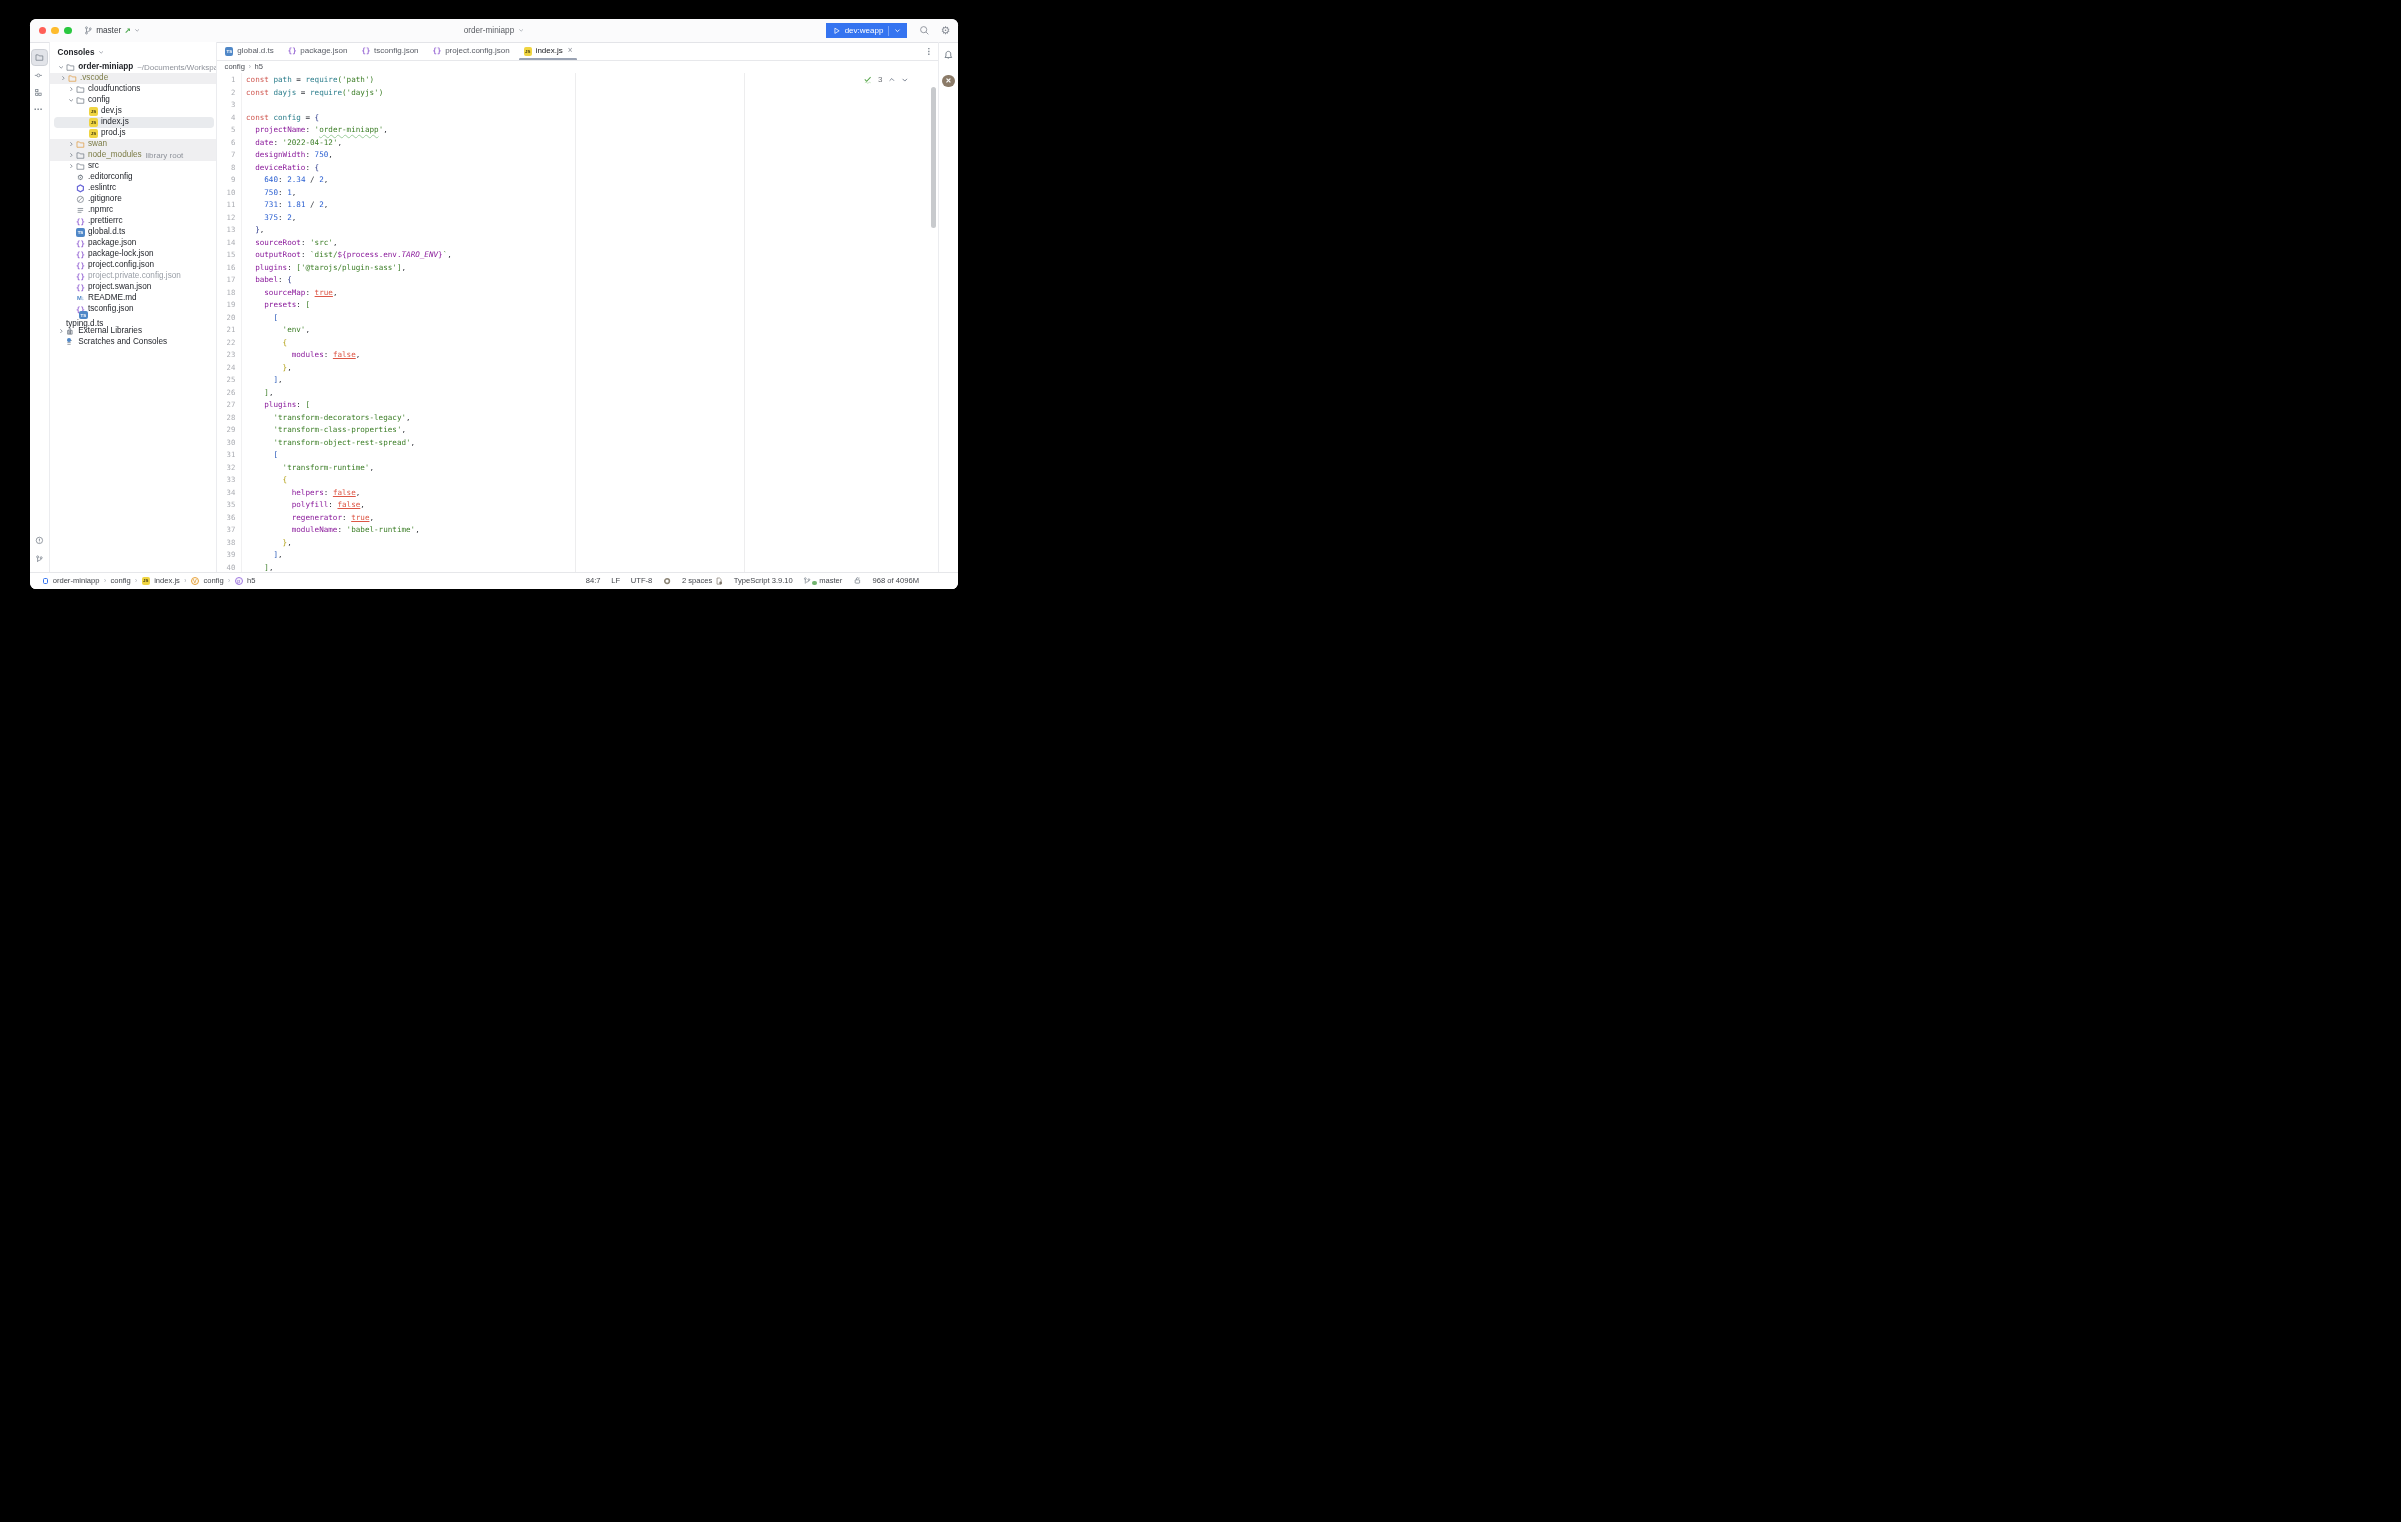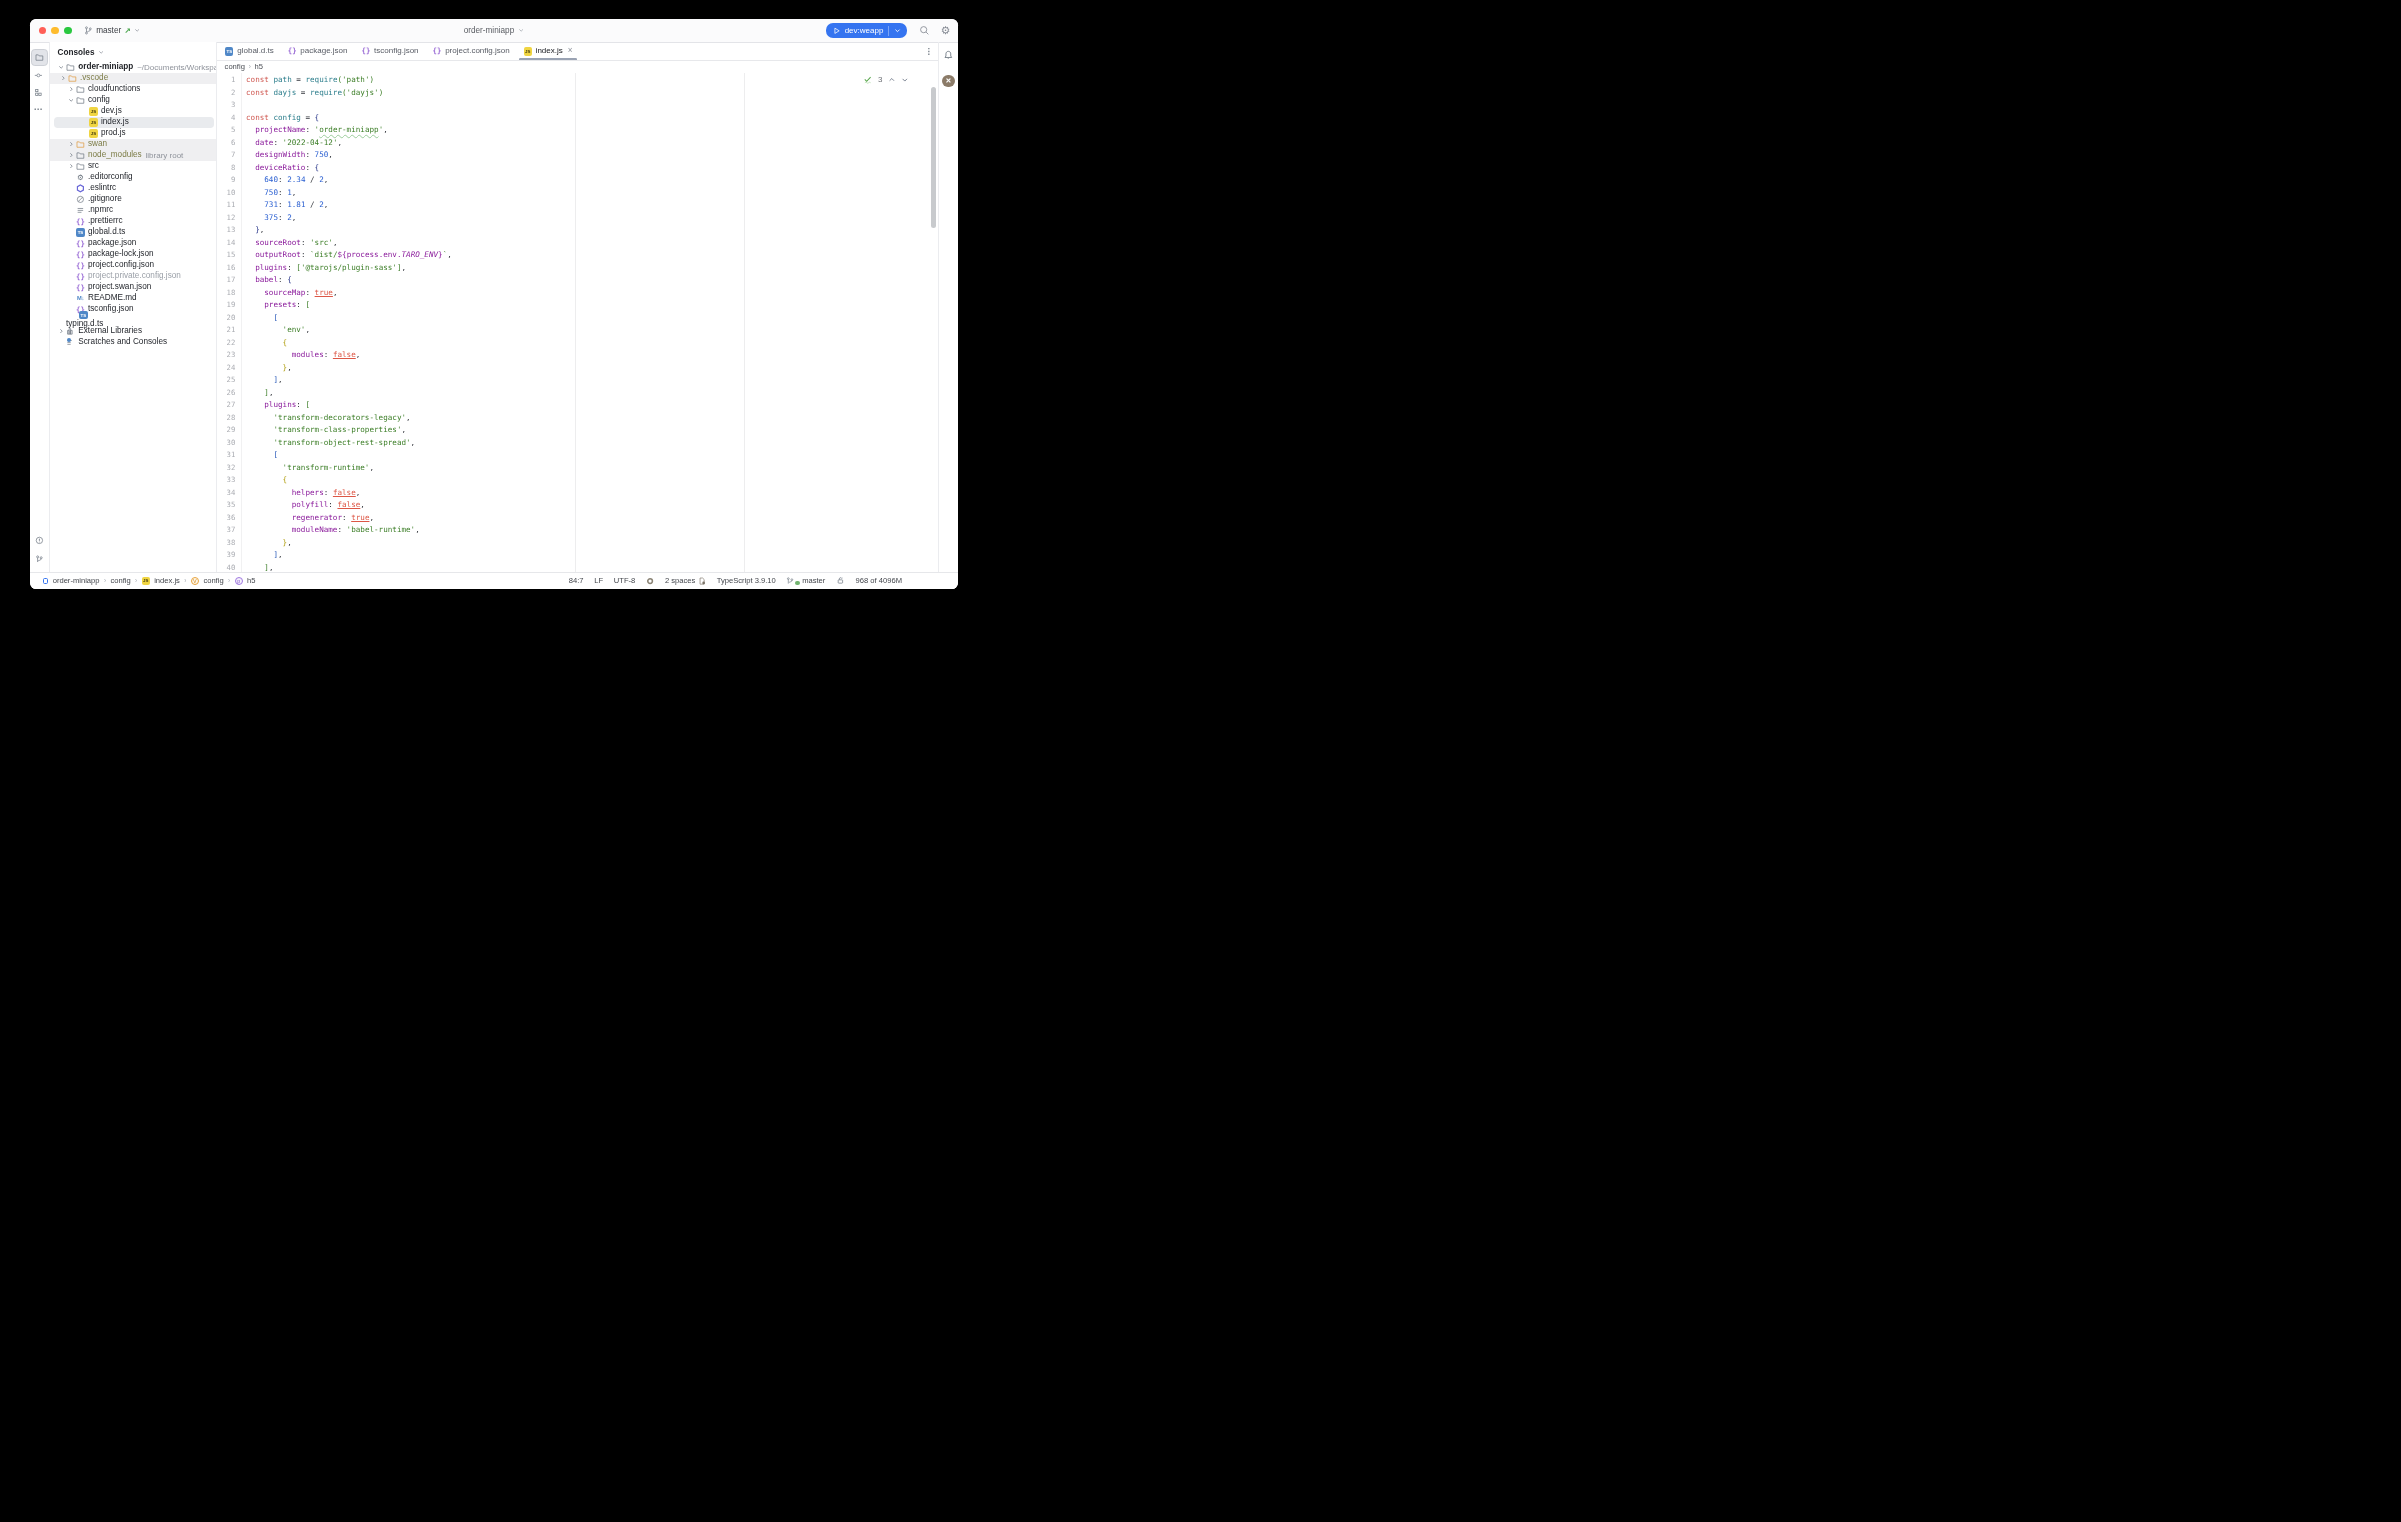--- a/index.html
+++ b/index.html
@@ -9,21 +9,21 @@
   
   .titlebar{position:absolute;left:0;top:0;right:0;height:23px;background:#fbfbfc;
     border-bottom:0.6px solid #e3e4e8;display:flex;align-items:center;}
   .lights{display:flex;gap:5px;margin-left:8.8px;}
   .light{width:7.6px;height:7.6px;border-radius:50%;}
   .branch-widget{display:flex;align-items:center;gap:3.2px;margin-left:12.6px;color:#3d4046;font-size:8.2px;}
   .arrow-up{color:#51a954;font-weight:bold;font-size:7.6px;}
   .tb-center{position:absolute;left:0;right:0;top:0;height:23px;display:flex;align-items:center;
     justify-content:center;color:#5a5d63;font-size:8.2px;gap:3.8px;pointer-events:none;}
   .tb-right{position:absolute;right:7.6px;top:0;height:23px;display:flex;align-items:center;gap:11.4px;}
-  .run-btn{display:flex;align-items:center;height:15px;background:#3574f0;border-radius:7px;
+  .run-btn{display:flex;align-items:center;height:15px;background:#3574f0;border-radius:0;
     color:#fff;font-size:8px;padding:0 1.3px 0 6.3px;gap:4.4px;}
   .run-btn .sep{width:0.6px;height:10px;background:rgba(255,255,255,.35);}
   .run-chev{padding:0 5px 0 1.3px;display:flex;align-items:center;}
   
   .main{position:absolute;left:0;top:23px;right:0;bottom:16.4px;display:flex;}
   .astrip{width:19px;border-right:0.6px solid #ebecef;display:flex;flex-direction:column;align-items:center;
     padding-top:5px;position:relative;}
   .astrip .abot{position:absolute;bottom:3.8px;display:flex;flex-direction:column;align-items:center;}
   .a-item{width:15px;height:15px;display:flex;align-items:center;justify-content:center;border-radius:3.8px;margin:1.9px 0;}
   .a-item.active{background:#e2e4e9;border:0.6px solid #cdd0d6;}
@@ -77,21 +77,21 @@
   .scrollthumb{position:absolute;right:2.5px;top:14px;width:5px;height:141px;border-radius:2.5px;background:#c8cacd;}
   
   .rstrip{width:19px;border-left:0.6px solid #ebecef;display:flex;flex-direction:column;align-items:center;padding-top:3.8px;}
   .avatar{width:12.6px;height:12.6px;border-radius:50%;background:#8b7b68;color:#fff;display:flex;align-items:center;
     justify-content:center;font-size:7px;font-weight:bold;margin-top:10px;}
   
   .statusbar{position:absolute;left:0;bottom:0;right:0;height:16.4px;border-top:0.6px solid #e6e7ea;
     background:#fff;display:flex;align-items:center;font-size:7.6px;color:#43464c;}
   .sb-left{display:flex;align-items:center;margin-left:12.6px;gap:4.4px;white-space:nowrap;}
   .sb-sep{color:#a8adb5;font-size:6.3px;}
-  .sb-right{margin-left:auto;display:flex;align-items:center;gap:10.7px;margin-right:56px;white-space:nowrap;}
+  .sb-right{margin-left:auto;display:flex;align-items:center;gap:10.7px;margin-right:39px;white-space:nowrap;}
   .sb-item{display:flex;align-items:center;gap:2.5px;}
   .mini-circle{width:8.2px;height:8.2px;border-radius:50%;display:flex;align-items:center;justify-content:center;
     font-size:5.4px;box-sizing:border-box;}
   .v-circle{border:0.6px solid #e8a33d;color:#d08a1f;background:#fff8ec;}
   .p-circle{border:0.6px solid #9f79e0;color:#8457cc;background:#f6f1fd;}
   .module-sq{width:5.7px;height:5.7px;border:0.9px solid #3574f0;border-radius:1.6px;box-sizing:border-box;}
   .green-dot{width:4.4px;height:4.4px;border-radius:50%;background:#72b46f;margin-left:-1.9px;margin-top:4.4px;}
   svg{display:block;}
 </style>
 </head>

